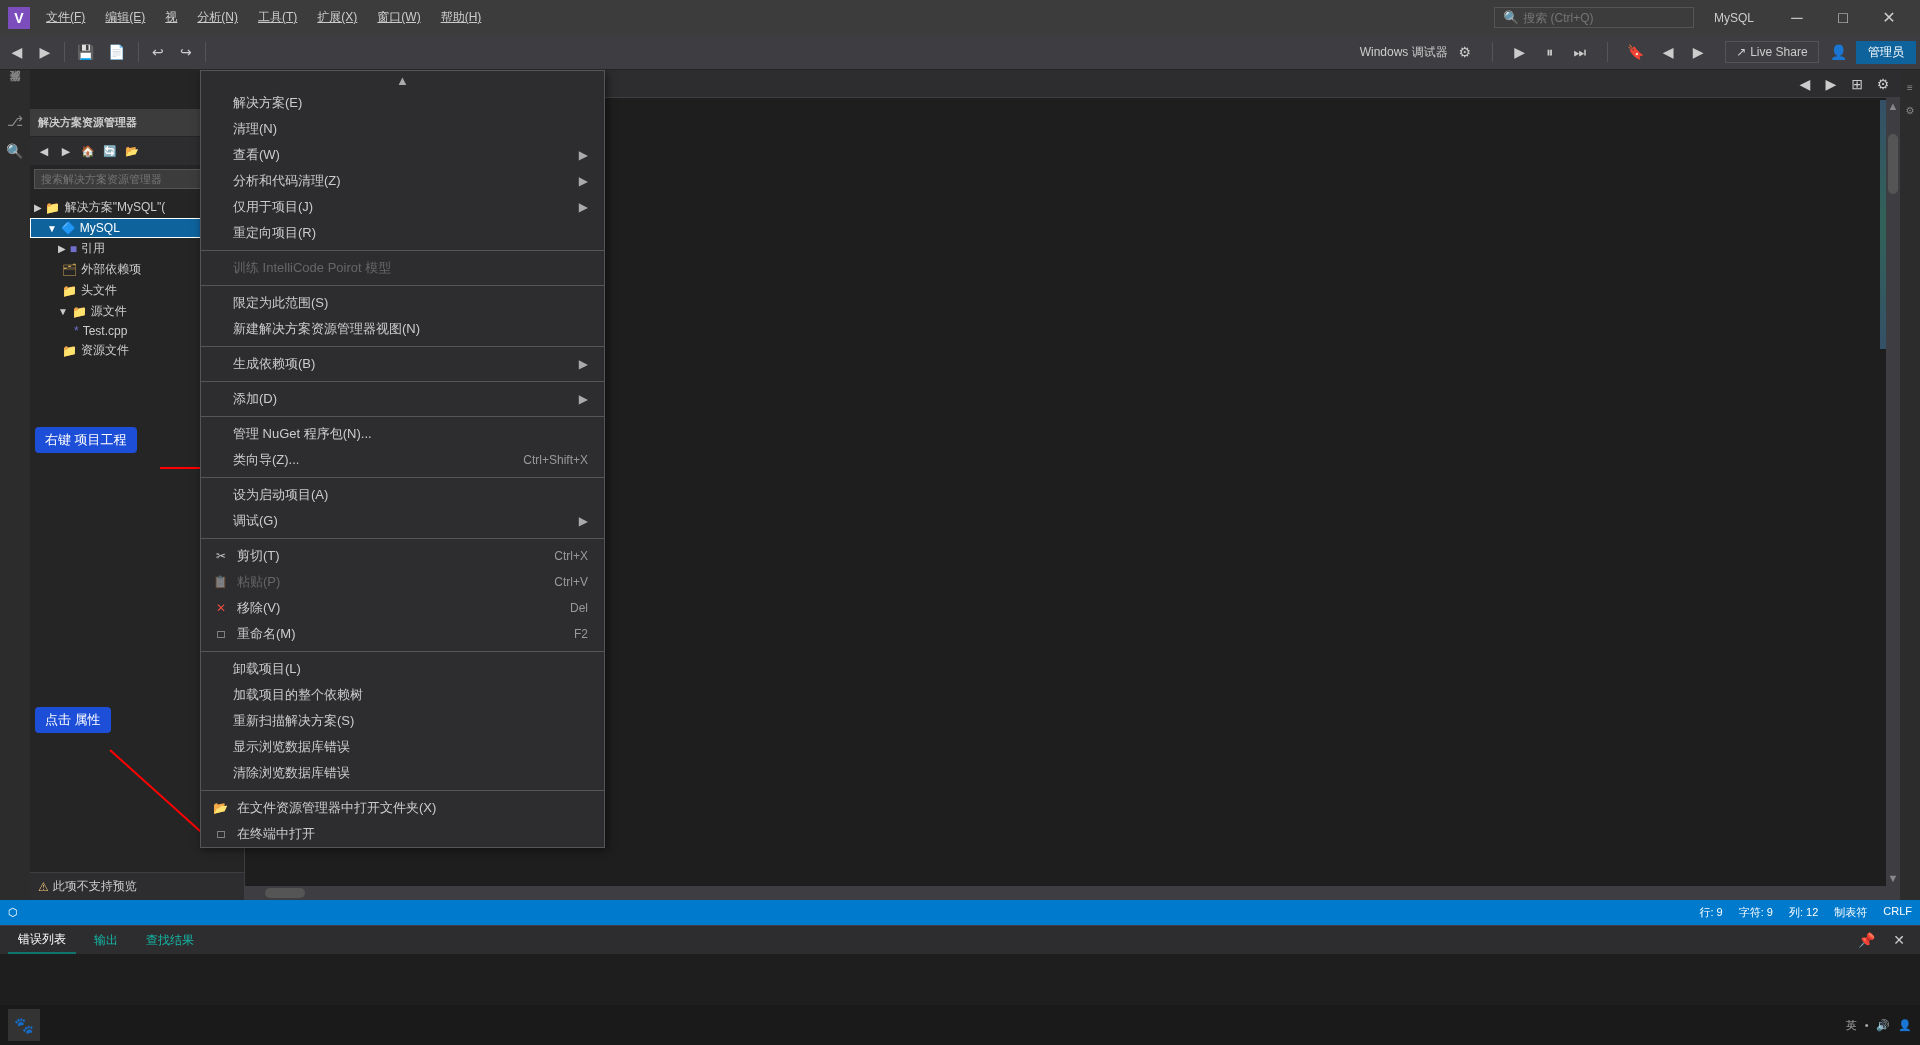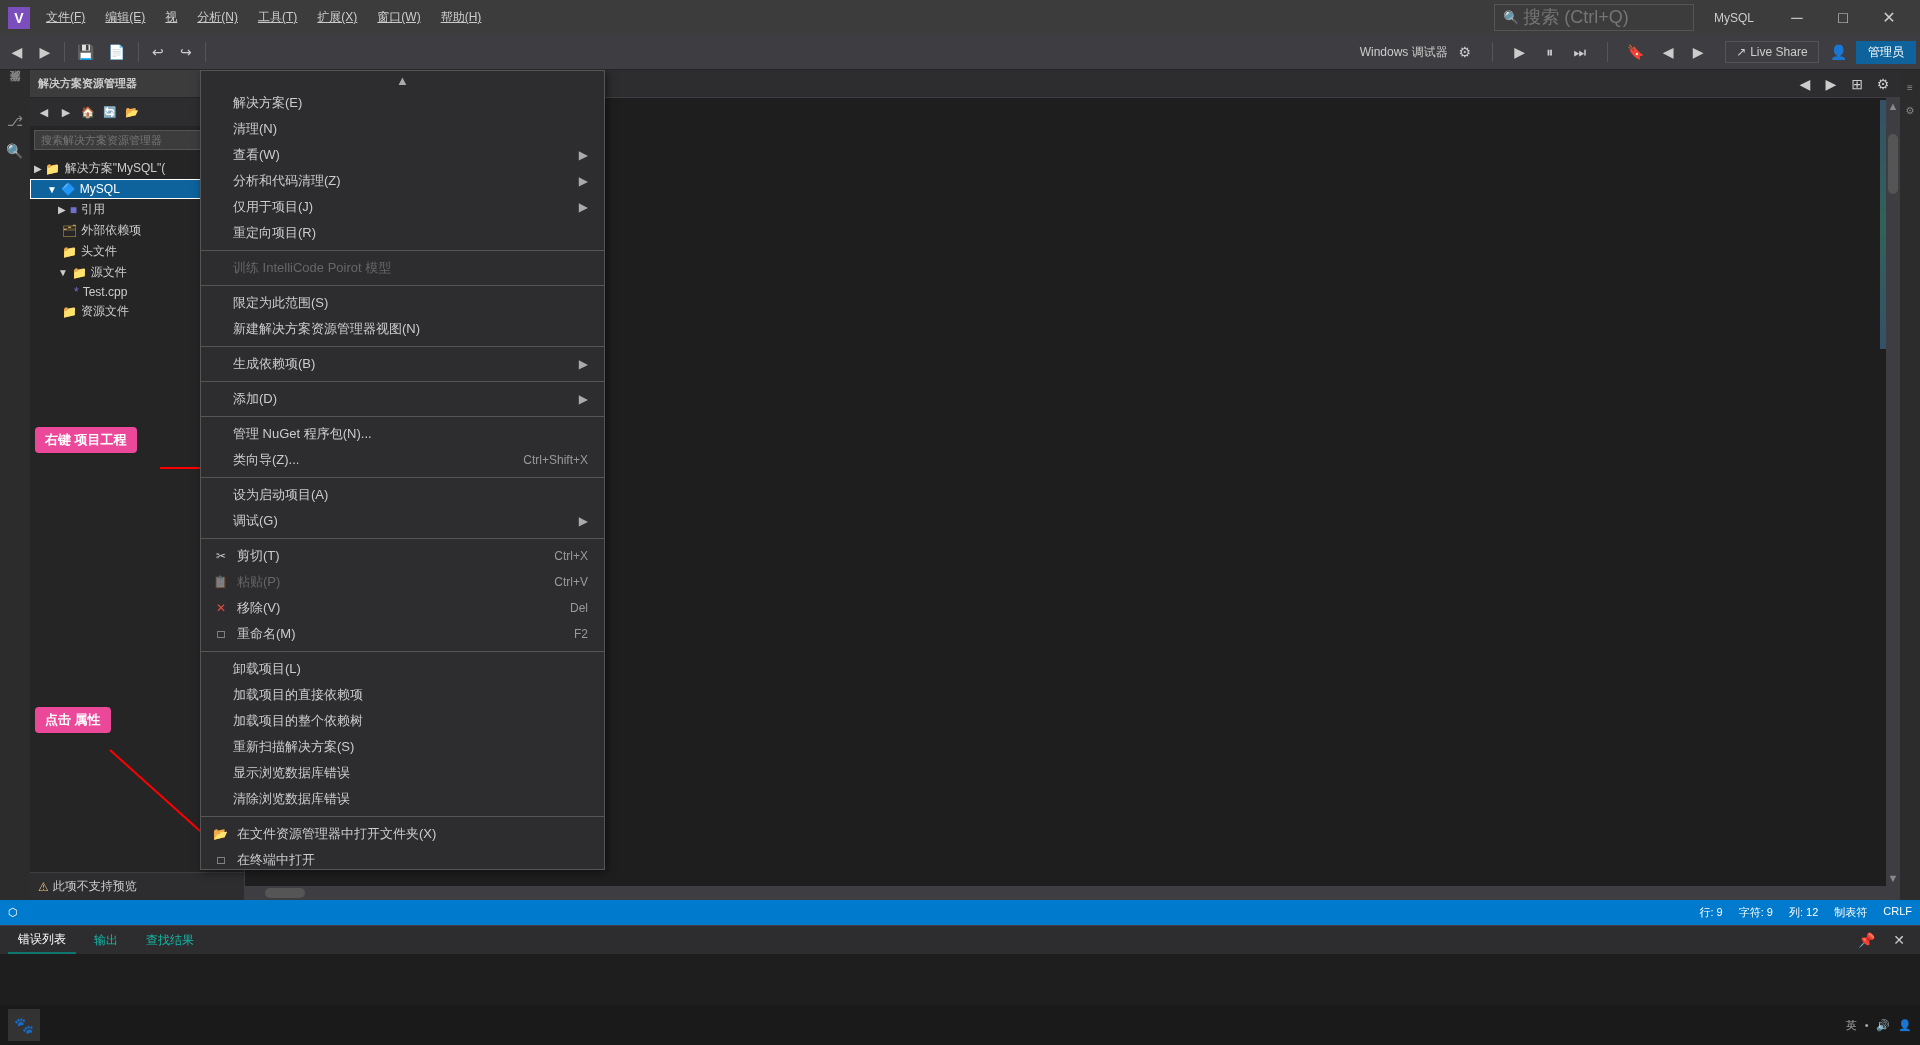--- a/index.html
+++ b/index.html
@@ -36,21 +36,21 @@
     }
     .search-box {
       background: #3c3c3c;
       border: 1px solid #555;
       display: flex; align-items: center;
       padding: 2px 8px; gap: 4px;
       width: 200px;
     }
     .search-box input {
       background: transparent; border: none; outline: none;
-      color: #ccc; font-size: 18px; width: 140px;
+      color: #ccc; font-size: 12px; width: 140px;
     }
     .title-label {
       color: #ccc; font-size: 12px; padding: 0 12px;
     }
     .win-controls { display: flex; gap: 0; }
     .win-btn {
       width: 46px; height: 35px;
       display: flex; align-items: center; justify-content: center;
       cursor: pointer; color: #ccc; font-size: 16px;
     }
@@ -78,20 +78,21 @@
       background: #0e639c; color: white;
       padding: 3px 12px; cursor: pointer; font-size: 12px;
       display: flex; align-items: center;
     }
     .panel-title {
       background: #3c3c3c;
       padding: 6px 8px;
       font-size: 11px; font-weight: bold;
       color: #ccc;
       border-bottom: 1px solid #252526;
+      margin-top: 39px;
     }
     .panel-toolbar {
       display: flex; padding: 4px; gap: 2px;
       background: #2d2d30;
     }
     .panel-tb-btn {
       width: 20px; height: 20px;
       display: flex; align-items: center; justify-content: center;
       color: #ccc; cursor: pointer; font-size: 11px;
     }
@@ -109,25 +110,25 @@
     .tree-item {
       display: flex; align-items: center;
       padding: 2px 4px; cursor: pointer; gap: 4px;
       font-size: 12px; color: #ccc;
     }
     .tree-item.highlighted { background: #0e639c; color: white; border: 1px solid #fff; }
 
     
     .annotation {
       position: absolute;
-      background: #ec4899;
+      background: #1d4ed8;
       color: white;
       padding: 4px 10px;
       border-radius: 4px;
-      font-size: 13px; font-weight: bold;
+      font-size: 13px; font-weight: normal;
       white-space: nowrap;
     }
     .annotation-circle {
       position: absolute;
       width: 20px; height: 20px;
       border-radius: 50%;
       background: red;
       display: flex; align-items: center; justify-content: center;
       color: white; font-size: 11px; font-weight: bold;
     }
@@ -639,25 +640,20 @@
         <span class="ctx-shortcut">F2</span>
       </div>
       <div class="ctx-separator"></div>
 
       <div class="ctx-item">
         <div class="ctx-item-left">
             <span>卸载项目(L)</span>
           </div>
       </div>
 
-      <div class="ctx-item">
-        <div class="ctx-item-left">
-            <span>加载项目的直接依赖项</span>
-          </div>
-      </div>
 
       <div class="ctx-item">
         <div class="ctx-item-left">
             <span>加载项目的整个依赖树</span>
           </div>
       </div>
 
       <div class="ctx-item">
         <div class="ctx-item-left">
             <span>重新扫描解决方案(S)</span>

